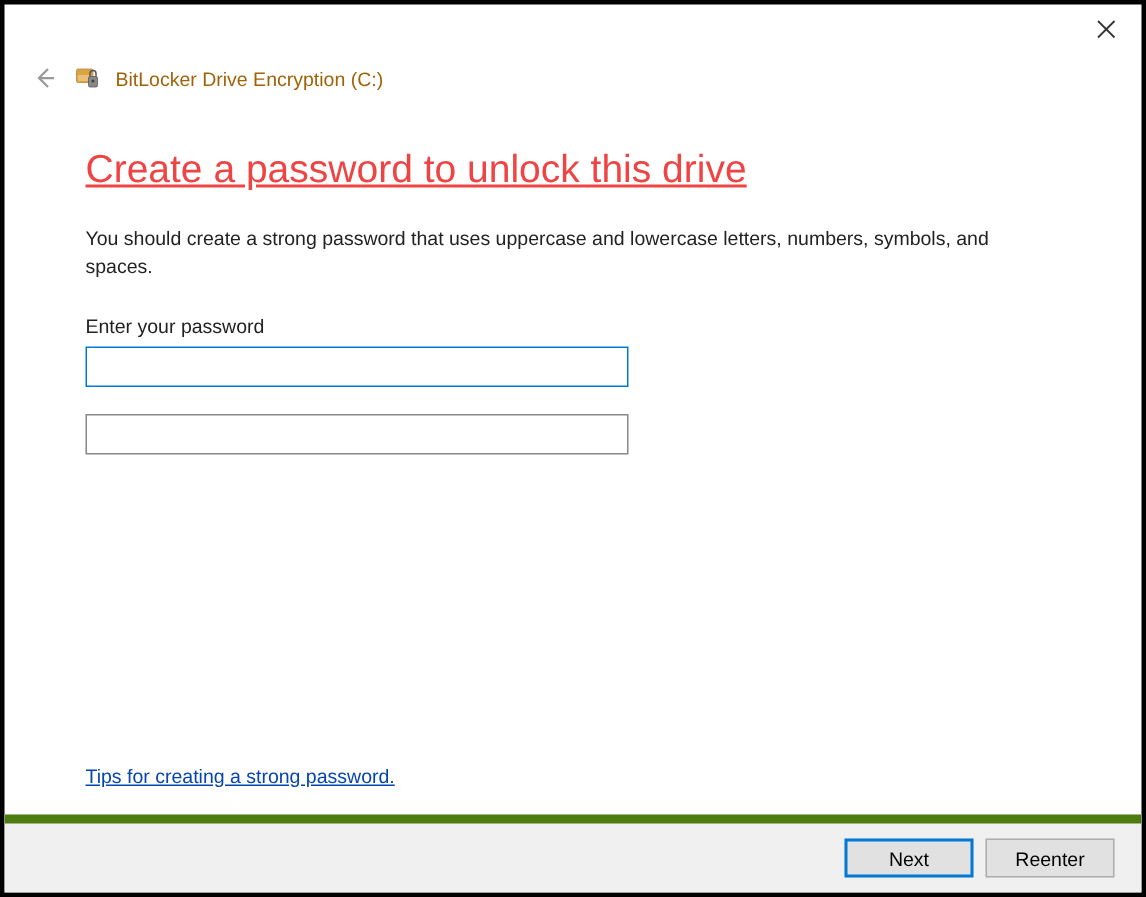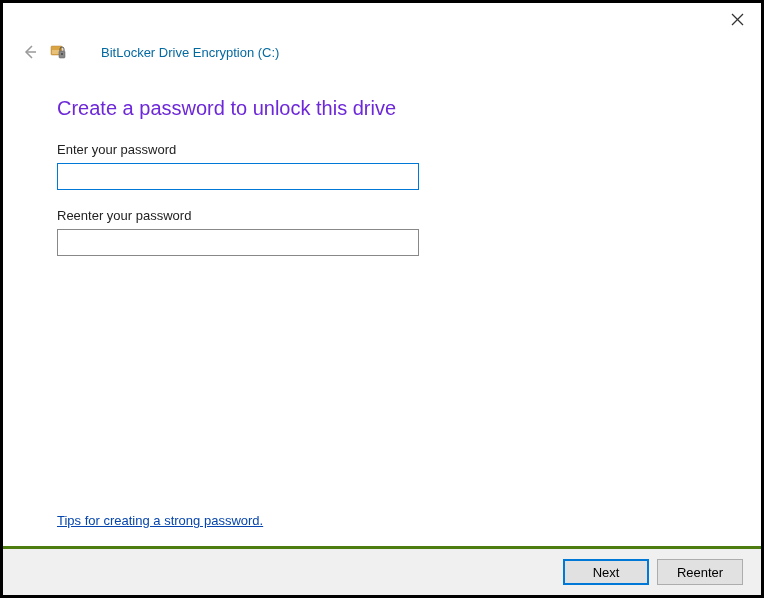--- a/index.html
+++ b/index.html
@@ -51,34 +51,34 @@
     }
     .bitl-icon {
       width: 18px;
       height: 18px;
       display: flex;
       align-items: center;
       justify-content: center;
     }
     .header-title {
       font-size: 13px;
-      color: #0369a1;
-      margin-left: 24px;
+      color: #a16207;
     }
     .content {
       padding: 32px 30px 0 54px;
       flex: 1;
       display: flex;
       flex-direction: column;
     }
     .heading {
-      color: #6d28d9;
-      font-size: 20px;
+      color: #ef4444;
+      font-size: 26px;
       font-weight: 400;
       margin-bottom: 22px;
+      text-decoration: underline;
     }
     .desc {
       color: #222;
       font-size: 13px;
       line-height: 1.45;
       margin-bottom: 22px;
       max-width: 640px;
     }
     .label {
       font-size: 13px;
@@ -109,21 +109,21 @@
       color: #0645ad;
       text-decoration: underline;
       font-size: 13px;
       margin-bottom: 18px;
       cursor: pointer;
       align-self: flex-start;
       margin-top: 32px;
     }
     .button-bar {
       background: #f0f0f0;
-      border-top: 3px solid #4d7c0f;
+      border-top: 6px solid #4d7c0f;
       padding: 10px 18px;
       display: flex;
       justify-content: flex-end;
       gap: 8px;
     }
     .btn {
       min-width: 86px;
       height: 26px;
       background: #e1e1e1;
       border: 1px solid #adadad;
@@ -162,25 +162,25 @@
       <rect x="10" y="8" width="6" height="7" rx="1" fill="#888" stroke="#555" stroke-width="0.5"></rect>
       <path d="M11 8 v-2 a2 2 0 0 1 4 0 v2" fill="none" stroke="#555" stroke-width="1"></path>
       <circle cx="13" cy="11" r="1" fill="#444"></circle>
     </svg>
   </div>
   <span class="header-title">BitLocker Drive Encryption (C:)</span>
 </div>
 
 <div class="content">
   <h1 class="heading">Create a password to unlock this drive</h1>
+  <p class="desc">You should create a strong password that uses uppercase and lowercase letters, numbers, symbols, and spaces.</p>
 
   <div class="label">Enter your password</div>
   <input type="password" class="pw-input" autofocus="" value="" style="">
 
-  <div class="label">Reenter your password</div>
   <input type="password" class="pw-input2" value="" style="">
 
   <div class="spacer"></div>
 
   <a class="tips-link">Tips for creating a strong password.</a>
 </div>
 
 <div class="button-bar">
   <button class="btn primary">Next</button>
   <button class="btn">Reenter</button>

